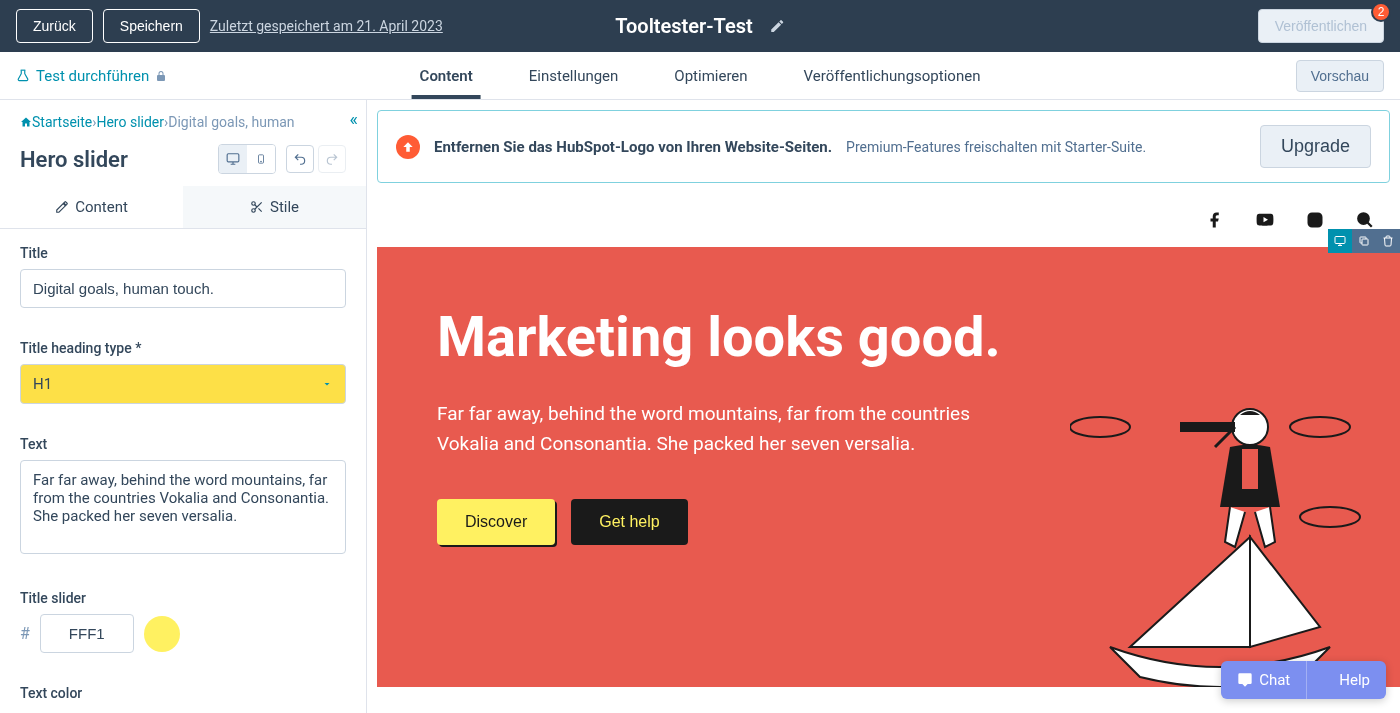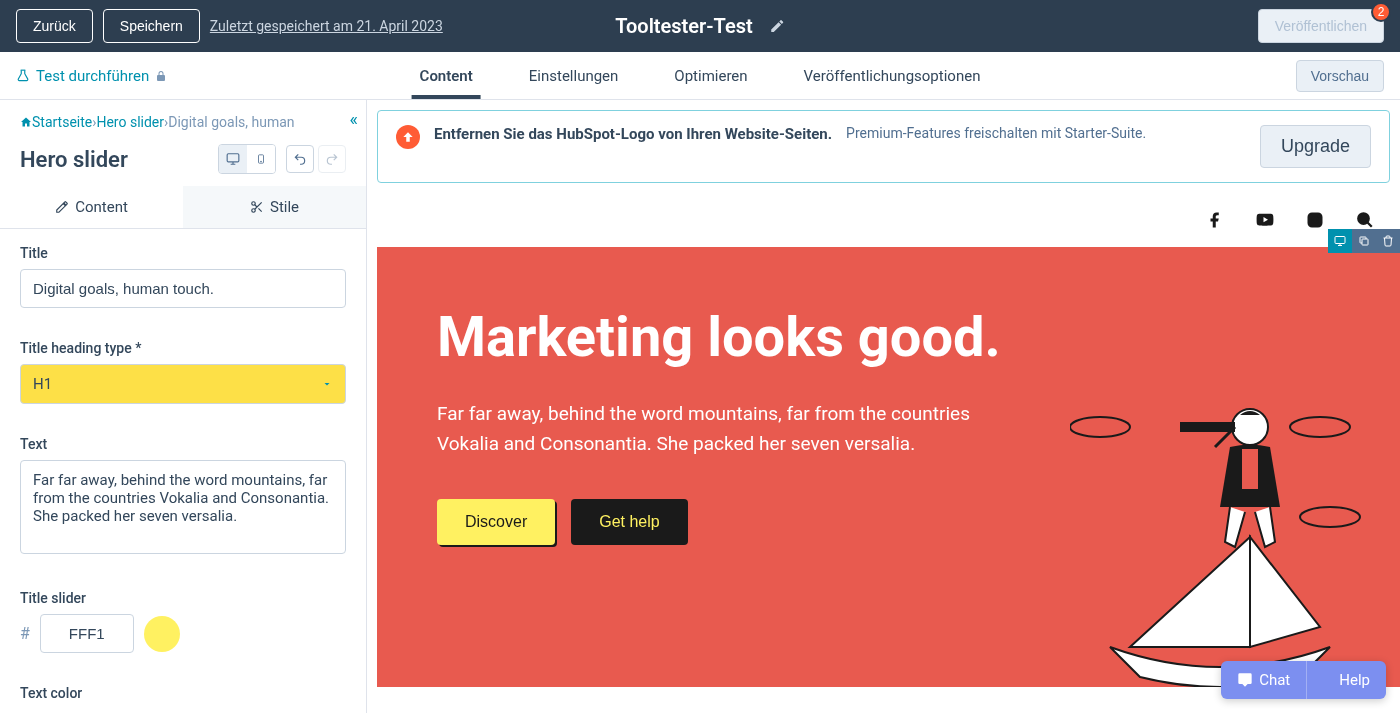--- a/index.html
+++ b/index.html
@@ -50,21 +50,21 @@
   .form-input { width: 100%; border: 1px solid #cbd5e0; border-radius: 4px; padding: 10px 12px; font-size: 15px; color: #33475b; }
   .form-select { width: 100%; border: 1px solid #cbd5e0; border-radius: 4px; padding: 10px 12px; font-size: 15px; color: #33475b; background: #fde047; position: relative; display: flex; justify-content: space-between; align-items: center; }
   .form-textarea { width: 100%; border: 1px solid #cbd5e0; border-radius: 4px; padding: 10px 12px; font-size: 15px; color: #33475b; resize: none; font-family: inherit; }
   .color-row { display: flex; align-items: center; gap: 10px; }
   .hash { color: #7c98b6; font-size: 16px; }
   .color-input { width: 94px; border: 1px solid #cbd5e0; border-radius: 4px; padding: 10px 28px; font-size: 15px; color: #33475b; }
   .color-swatch { width: 36px; height: 36px; border-radius: 50%; background: #FFF161; }
   
   
   .preview { flex: 1; background: #fff; position: relative; }
-  .banner { margin: 10px; border: 1px solid #7fd1de; border-radius: 4px; padding: 14px 18px; display: flex; align-items: flex-start; gap: 14px; background: #fff; }
+  .banner { margin: 10px; border: 1px solid #7fd1de; border-radius: 4px; padding: 14px 18px; display: flex; align-items: center; gap: 14px; background: #fff; }
   .banner-icon { width: 24px; height: 24px; border-radius: 50%; background: #ff5c35; color: #fff; display: flex; align-items: center; justify-content: center; font-weight: bold; flex-shrink: 0; }
   .banner-text { font-weight: 700; color: #33475b; font-size: 15px; }
   .banner-sub { color: #516f90; font-size: 14px; }
   .upgrade-btn { margin-left: auto; background: #eaf0f6; border: 1px solid #cbd5e0; color: #33475b; padding: 10px 20px; border-radius: 4px; font-size: 18px; font-weight: 500; cursor: pointer; }
   
   .social-row { display: flex; justify-content: flex-end; align-items: center; gap: 32px; padding: 18px 26px; }
   .social-icon { width: 18px; height: 18px; fill: #1a1a1a; cursor: pointer; }
   
   .hero-area { position: relative; }
   .hero-tools { position: absolute; right: 0; top: -18px; background: #0091ae; display: flex; z-index: 10; }

